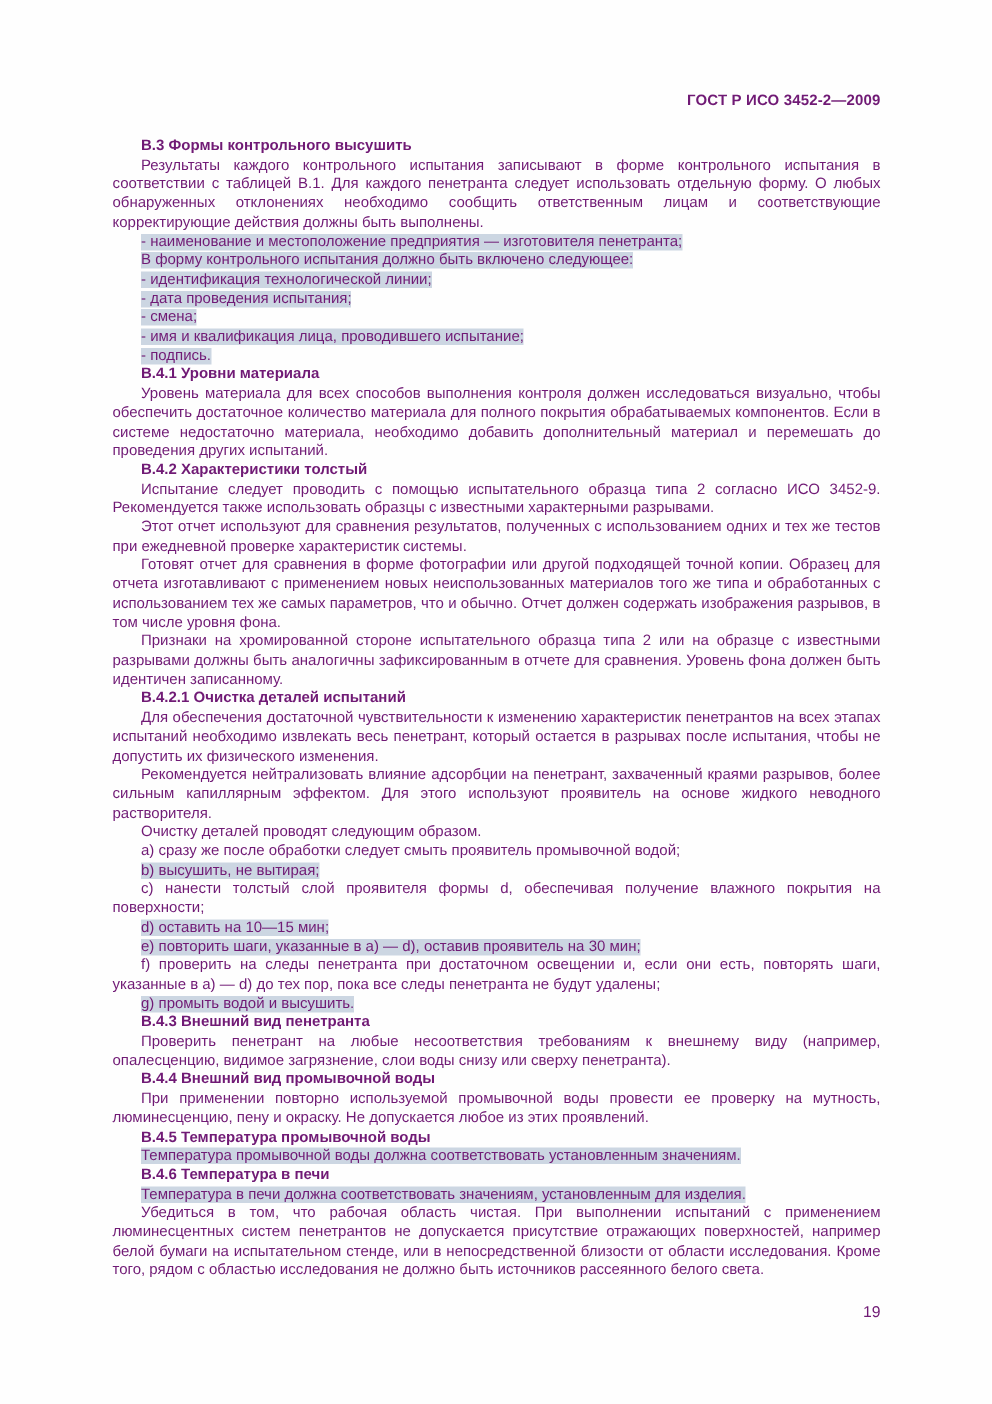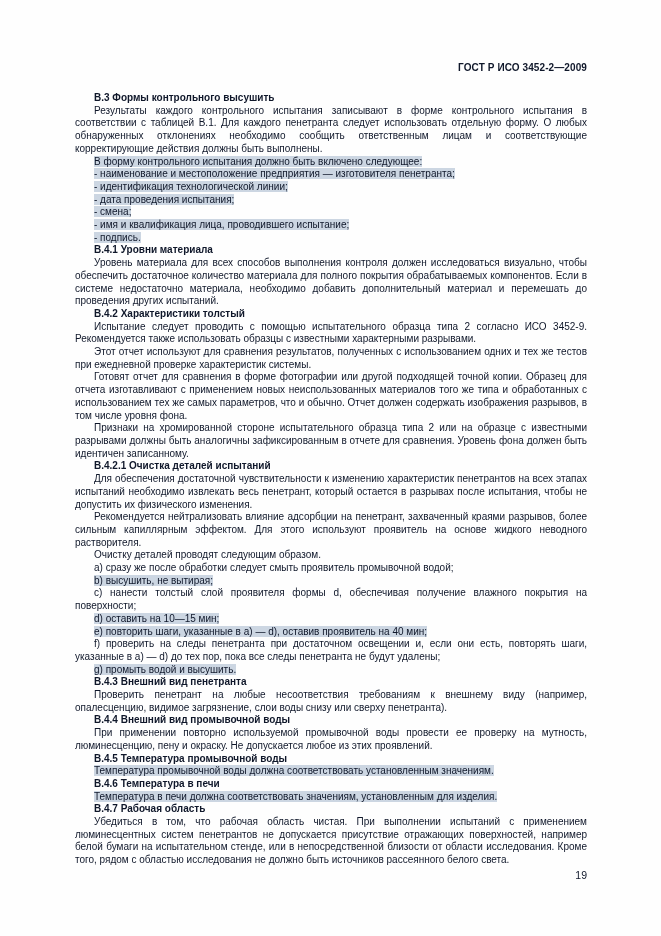--- a/index.html
+++ b/index.html
@@ -7,21 +7,21 @@
     padding: 0;
     background: #ffffff;
   }
   .page {
     position: relative;
     width: 661px;
     height: 936px;
     background: #fefefe;
     overflow: hidden;
     font-family: "Liberation Sans", "DejaVu Sans", sans-serif;
-    color: #0f172a;
+    color: #701a75;
   }
   .doc-header {
     position: absolute;
     top: 62px;
     left: 75px;
     right: 74px;
     text-align: right;
     font-weight: 700;
     font-size: 10px;
     letter-spacing: 0.1px;
@@ -57,51 +57,50 @@
 </style>
 </head>
 <body>
 
 <div class="page">
   <div class="doc-header">ГОСТ Р ИСО 3452-2—2009</div>
 
   <div class="doc-body">
       <p class="block heading"><span class="txt">В.3 Формы контрольного высушить</span></p>
       <p class="block para"><span class="txt">Результаты каждого контрольного испытания записывают в форме контрольного испытания в соответствии с таблицей В.1. Для каждого пенетранта следует использовать отдельную форму. О любых обнаруженных отклонениях необходимо сообщить ответственным лицам и соответствующие корректирующие действия должны быть выполнены.</span></p>
+      <p class="block dash-item hl"><span class="txt">- наименование и местоположение предприятия — изготовителя пенетранта;</span></p>
       <p class="block para hl"><span class="txt">В форму контрольного испытания должно быть включено следующее:</span></p>
-      <p class="block dash-item hl"><span class="txt">- наименование и местоположение предприятия — изготовителя пенетранта;</span></p>
       <p class="block dash-item hl"><span class="txt">- идентификация технологической линии;</span></p>
       <p class="block dash-item hl"><span class="txt">- дата проведения испытания;</span></p>
       <p class="block dash-item hl"><span class="txt">- смена;</span></p>
       <p class="block dash-item hl"><span class="txt">- имя и квалификация лица, проводившего испытание;</span></p>
       <p class="block dash-item hl"><span class="txt">- подпись.</span></p>
       <p class="block heading"><span class="txt">В.4.1 Уровни материала</span></p>
       <p class="block para"><span class="txt">Уровень материала для всех способов выполнения контроля должен исследоваться визуально, чтобы обеспечить достаточное количество материала для полного покрытия обрабатываемых компонентов. Если в системе недостаточно материала, необходимо добавить дополнительный материал и перемешать до проведения других испытаний.</span></p>
       <p class="block heading"><span class="txt">В.4.2 Характеристики толстый</span></p>
       <p class="block para"><span class="txt">Испытание следует проводить с помощью испытательного образца типа 2 согласно ИСО 3452-9. Рекомендуется также использовать образцы с известными характерными разрывами.</span></p>
       <p class="block para"><span class="txt">Этот отчет используют для сравнения результатов, полученных с использованием одних и тех же тестов при ежедневной проверке характеристик системы.</span></p>
       <p class="block para"><span class="txt">Готовят отчет для сравнения в форме фотографии или другой подходящей точной копии. Образец для отчета изготавливают с применением новых неиспользованных материалов того же типа и обработанных с использованием тех же самых параметров, что и обычно. Отчет должен содержать изображения разрывов, в том числе уровня фона.</span></p>
       <p class="block para"><span class="txt">Признаки на хромированной стороне испытательного образца типа 2 или на образце с известными разрывами должны быть аналогичны зафиксированным в отчете для сравнения. Уровень фона должен быть идентичен записанному.</span></p>
       <p class="block heading"><span class="txt">В.4.2.1 Очистка деталей испытаний</span></p>
       <p class="block para"><span class="txt">Для обеспечения достаточной чувствительности к изменению характеристик пенетрантов на всех этапах испытаний необходимо извлекать весь пенетрант, который остается в разрывах после испытания, чтобы не допустить их физического изменения.</span></p>
       <p class="block para"><span class="txt">Рекомендуется нейтрализовать влияние адсорбции на пенетрант, захваченный краями разрывов, более сильным капиллярным эффектом. Для этого используют проявитель на основе жидкого неводного растворителя.</span></p>
       <p class="block para"><span class="txt">Очистку деталей проводят следующим образом.</span></p>
       <p class="block letter-item"><span class="txt">a) сразу же после обработки следует смыть проявитель промывочной водой;</span></p>
       <p class="block letter-item hl"><span class="txt">b) высушить, не вытирая;</span></p>
       <p class="block letter-item"><span class="txt">c) нанести толстый слой проявителя формы d, обеспечивая получение влажного покрытия на поверхности;</span></p>
       <p class="block letter-item hl"><span class="txt">d) оставить на 10—15 мин;</span></p>
-      <p class="block letter-item hl"><span class="txt">e) повторить шаги, указанные в a) — d), оставив проявитель на 40 мин;</span></p>
+      <p class="block letter-item hl"><span class="txt">e) повторить шаги, указанные в a) — d), оставив проявитель на 30 мин;</span></p>
       <p class="block letter-item"><span class="txt">f) проверить на следы пенетранта при достаточном освещении и, если они есть, повторять шаги, указанные в a) — d) до тех пор, пока все следы пенетранта не будут удалены;</span></p>
       <p class="block letter-item hl"><span class="txt">g) промыть водой и высушить.</span></p>
       <p class="block heading"><span class="txt">В.4.3 Внешний вид пенетранта</span></p>
       <p class="block para"><span class="txt">Проверить пенетрант на любые несоответствия требованиям к внешнему виду (например, опалесценцию, видимое загрязнение, слои воды снизу или сверху пенетранта).</span></p>
       <p class="block heading"><span class="txt">В.4.4 Внешний вид промывочной воды</span></p>
       <p class="block para"><span class="txt">При применении повторно используемой промывочной воды провести ее проверку на мутность, люминесценцию, пену и окраску. Не допускается любое из этих проявлений.</span></p>
       <p class="block heading"><span class="txt">В.4.5 Температура промывочной воды</span></p>
       <p class="block para hl"><span class="txt">Температура промывочной воды должна соответствовать установленным значениям.</span></p>
       <p class="block heading"><span class="txt">В.4.6 Температура в печи</span></p>
       <p class="block para hl"><span class="txt">Температура в печи должна соответствовать значениям, установленным для изделия.</span></p>
-      <p class="block heading"><span class="txt">В.4.7 Рабочая область</span></p>
       <p class="block para"><span class="txt">Убедиться в том, что рабочая область чистая. При выполнении испытаний с применением люминесцентных систем пенетрантов не допускается присутствие отражающих поверхностей, например белой бумаги на испытательном стенде, или в непосредственной близости от области исследования. Кроме того, рядом с областью исследования не должно быть источников рассеянного белого света.</span></p>
     </div>
 
   <div class="doc-footer">19</div>
 </div>
 
 </body></html>

